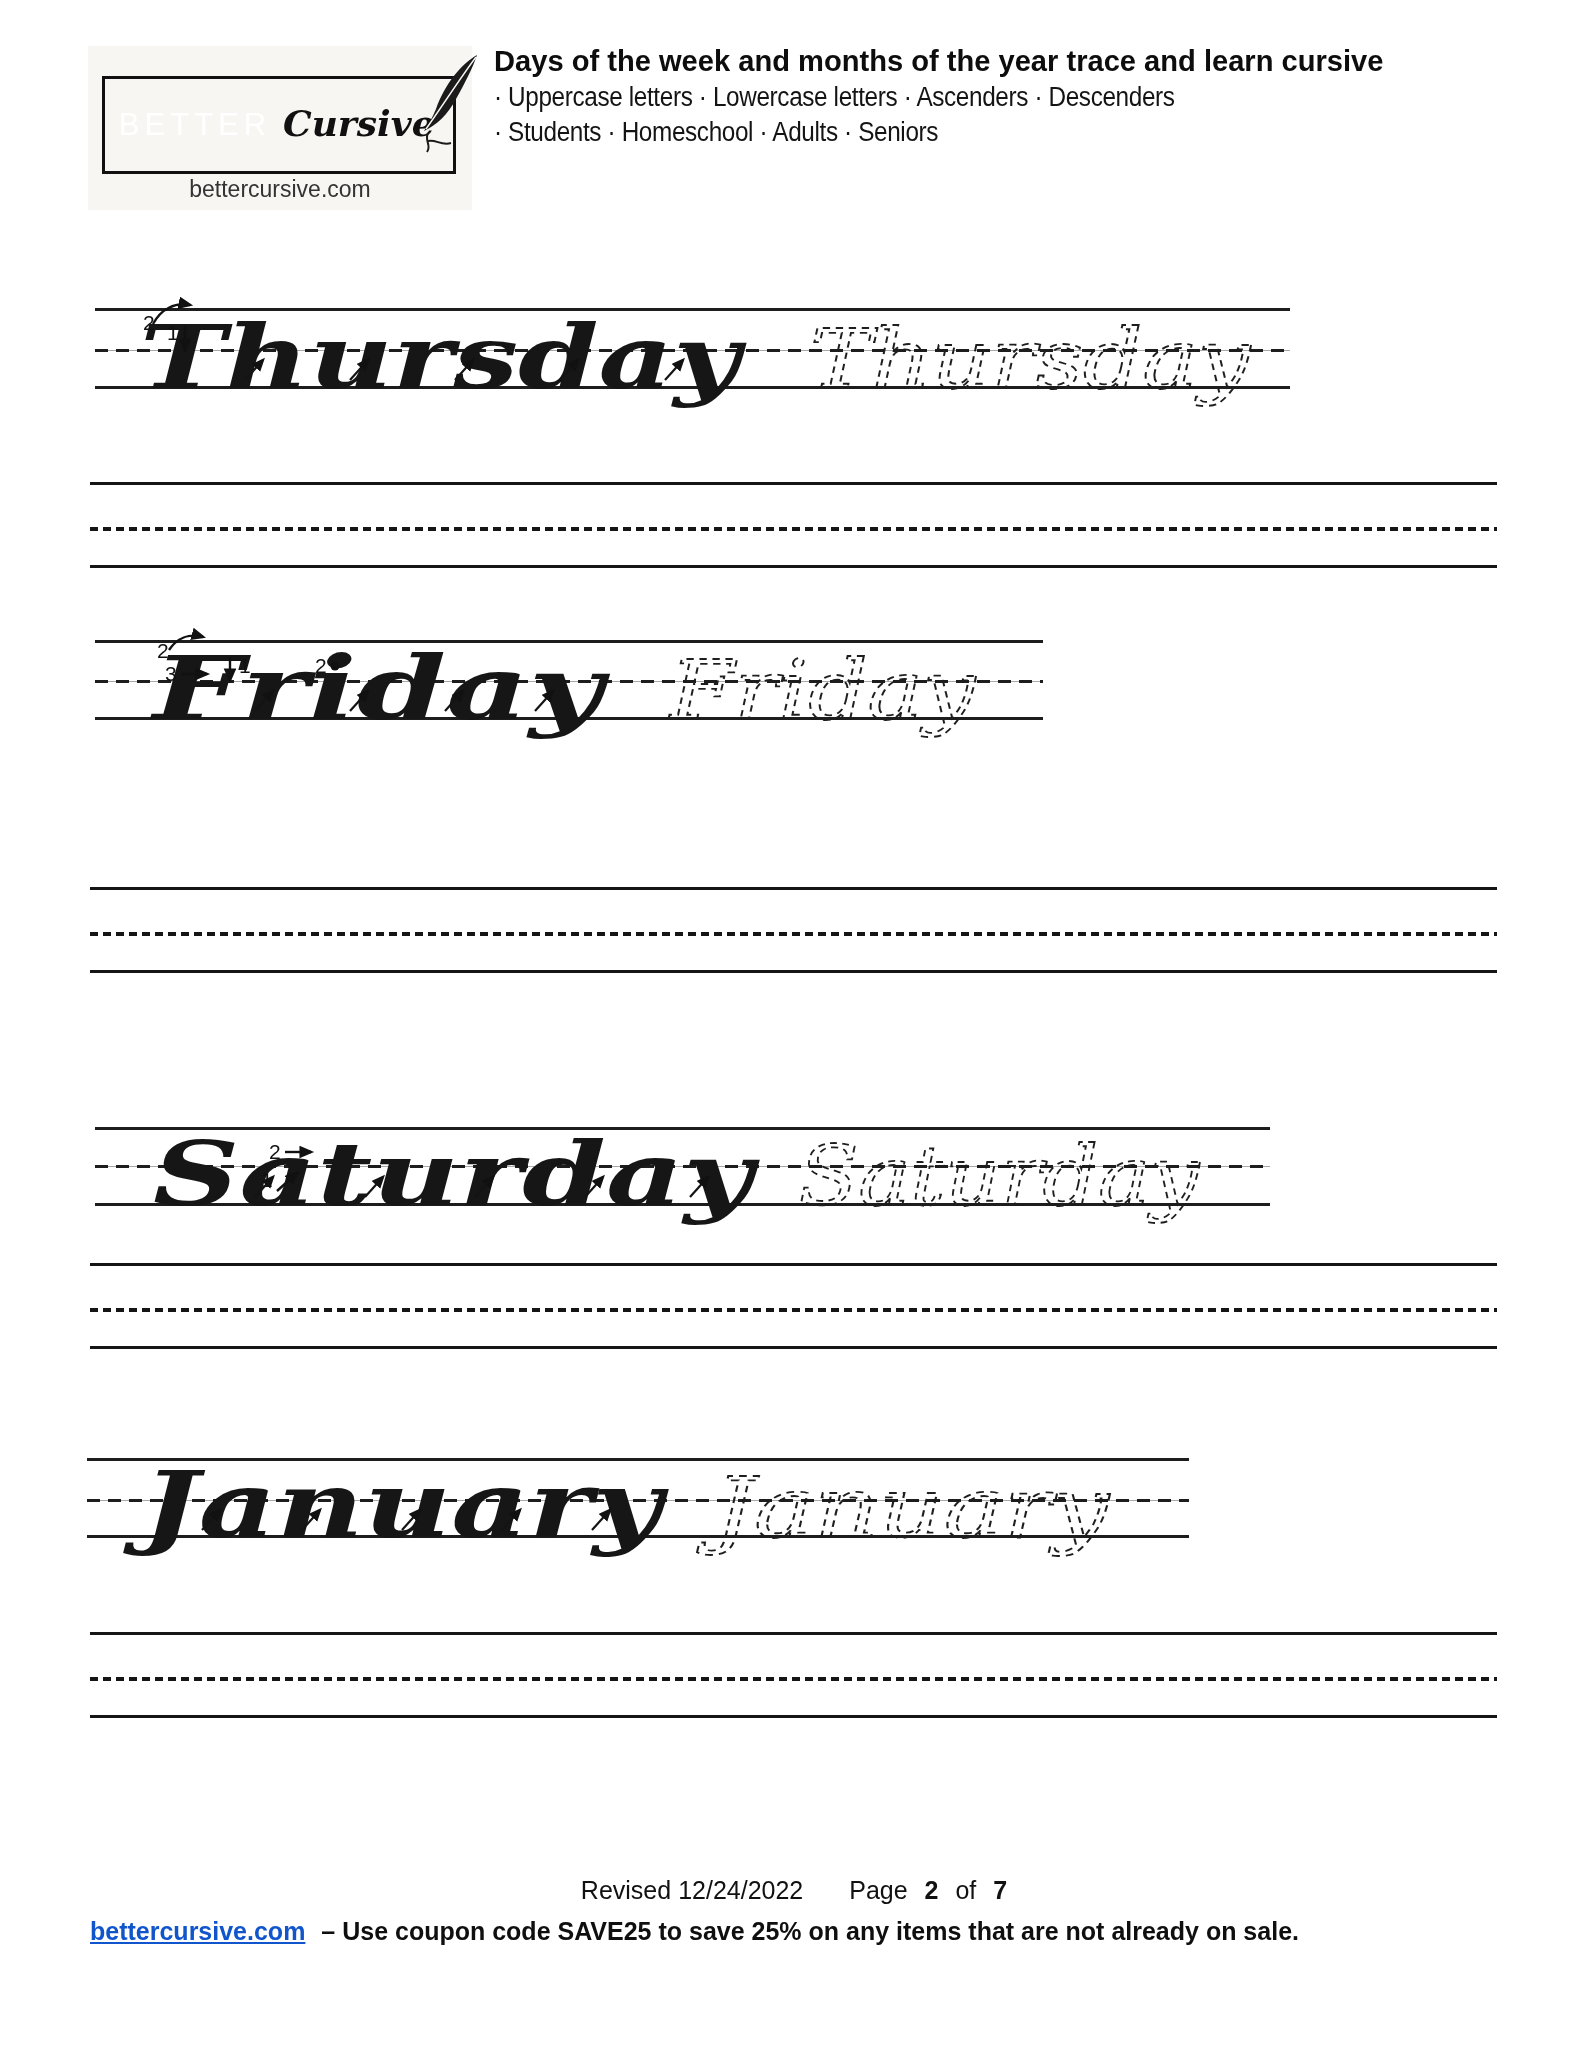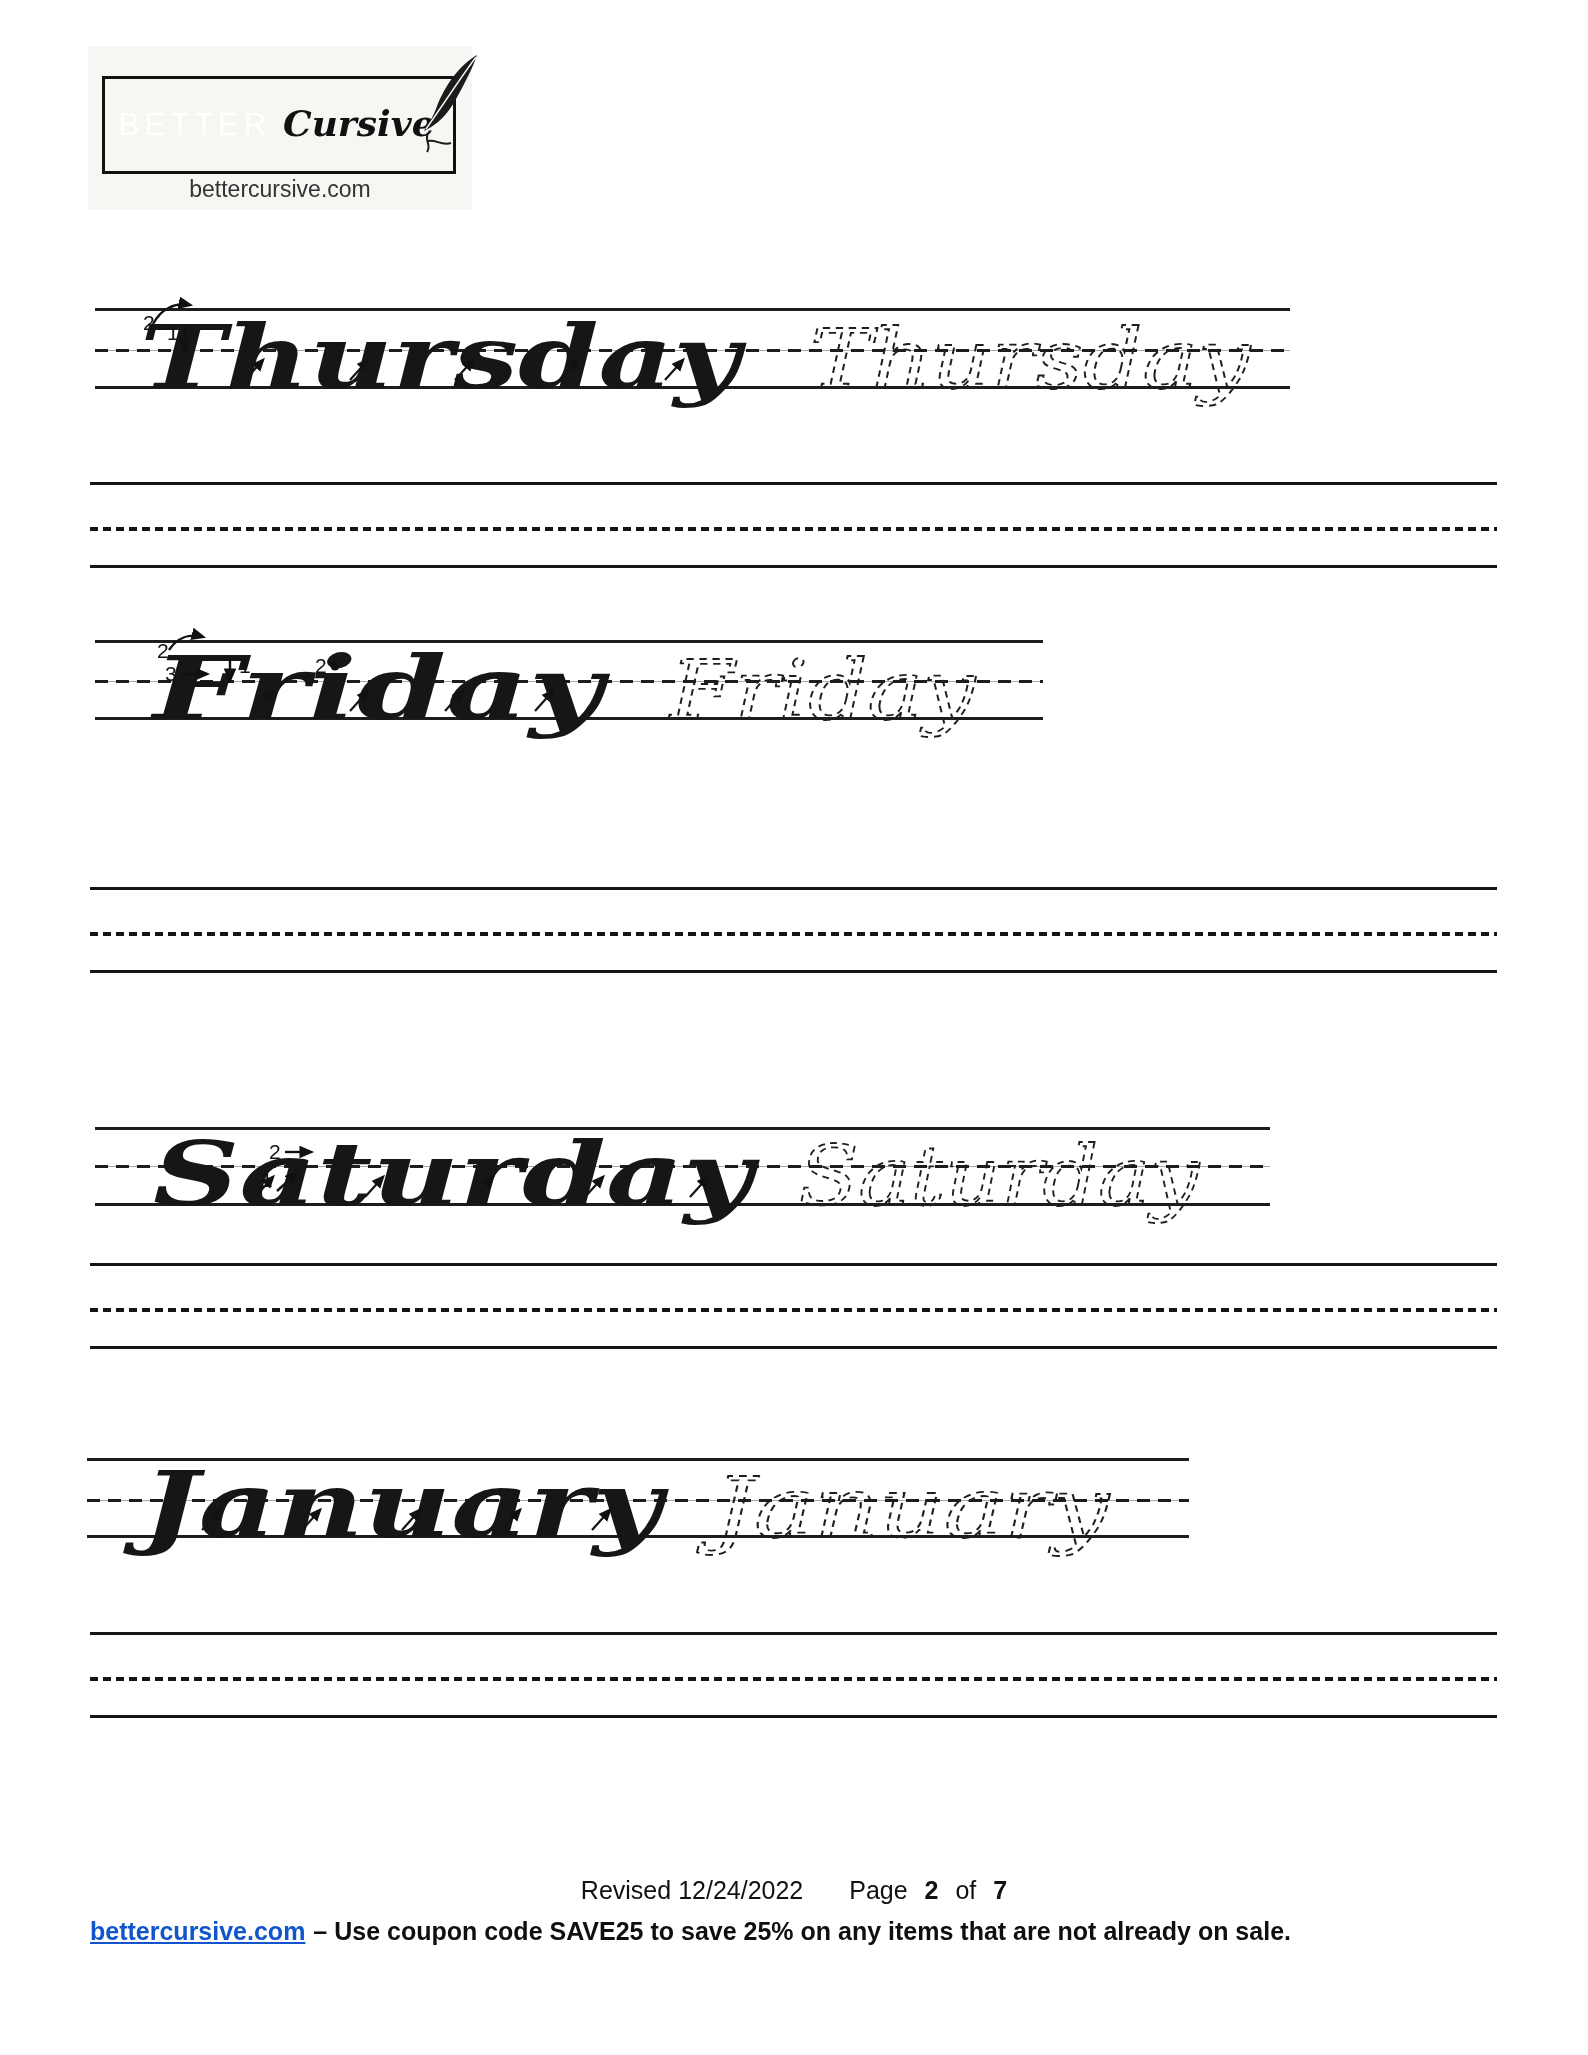--- a/index.html
+++ b/index.html
@@ -36,40 +36,45 @@
   .pline{position:absolute; left:0; right:0;}
   .pline.solid{height:3px; background:#151515;}
   .pline.dashed{height:4px; background:repeating-linear-gradient(90deg,#151515 0 8px,rgba(0,0,0,0) 8px 13px);}
   
   .footer-meta{position:absolute; left:0; right:0; top:1876px; text-align:center; font-size:25px; color:#111;}
   .footer-meta .part{margin:0 5px;}
   .footer-meta .gap-left{margin-left:34px;}
   .footer-meta b{font-weight:bold;}
   .footer-promo{position:absolute; left:90px; top:1917px; font-size:25px; font-weight:bold; color:#0f0f0f; white-space:nowrap;}
   .site-link{text-decoration:underline; cursor:pointer;}
-  .promo-text{margin-left:1px;}
+  .promo-text{margin-left:9px;}
 </style>
 </head>
 <body>
 
 <div class="page">
 
   <div class="logo-area">
     <div class="logo-box">
       <div class="logo-blue">BETTER</div>
       <div class="logo-script">Cursive</div>
       <svg class="logo-quill" viewBox="0 0 62 118">
         <path d="M56,4 C40,13 24,33 15,58 C12,65 9,71 3,80 C16,74 27,63 35,48 C45,30 52,16 56,4 Z" fill="#1b1b1b"></path>
         <path d="M5,78 C22,54 40,26 55,6" stroke="#f8f6f2" stroke-width="1.4" fill="none"></path>
         <path d="M7,82 C3,90 11,94 6,101 M7,90 C15,88 20,95 30,92" stroke="#1b1b1b" stroke-width="2" fill="none"></path>
       </svg>
     </div>
     <div class="logo-site">bettercursive.com</div>
   </div>
 
+  <div class="title-block">
+    <div class="doc-title">Days of the week and months of the year trace and learn cursive</div>
+    <div class="doc-sub">· Uppercase letters · Lowercase letters · Ascenders · Descenders</div>
+    <div class="doc-sub">· Students · Homeschool · Adults · Seniors</div>
+  </div>
 
   <div class="word-row" style="left:95px; top:296px; width:1195px; height:175px;">
     <div class="wline solid" style="top:12px"></div>
     <div class="wline dashed" style="top:53px"></div>
     <div class="wline solid" style="top:90px"></div>
     <svg class="row-svg" viewBox="0 0 1195 175">
       <defs>
           <marker id="ah1" viewBox="0 0 8 8" markerWidth="7" markerHeight="7" refX="5.5" refY="3" orient="auto">
             <path d="M0,0 L7,3 L0,6 Z" fill="#111"></path>
           </marker>

